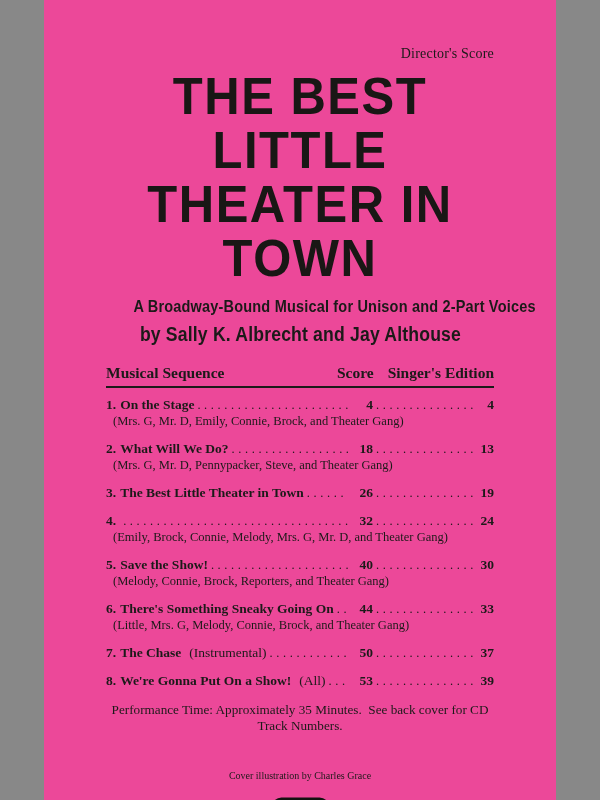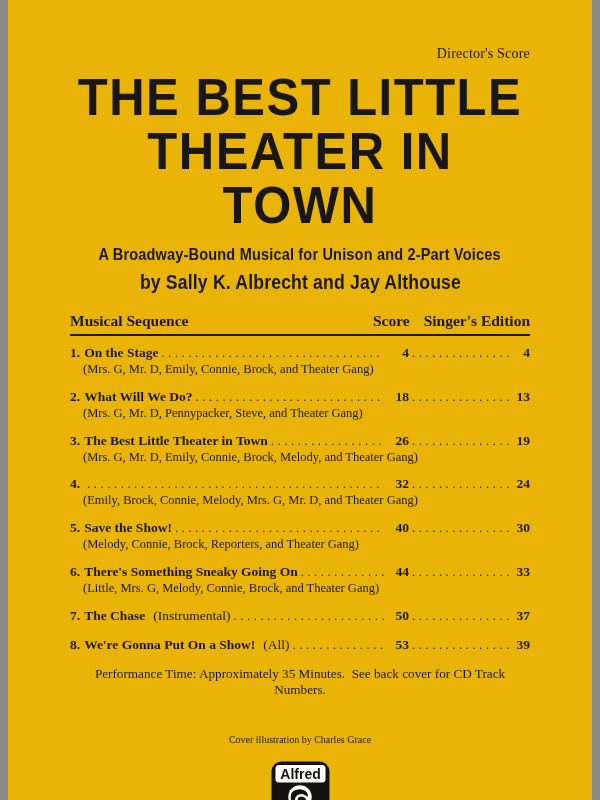--- a/index.html
+++ b/index.html
@@ -1,18 +1,18 @@
 <!DOCTYPE html>
 <html><head>
 <meta charset="utf-8">
 <style>
   html,body { margin:0; padding:0; background:#888; }
   .page {
-    position:relative; width:584px; height:800px; margin:0 auto;
-    background:#eab308; color:#1c1a19; overflow:hidden;
+    position:relative; width:512px; height:800px; margin:0 auto;
+    background:#ec4899; color:#1c1a19; overflow:hidden;
     font-family:"Liberation Serif", serif;
     box-sizing:border-box; padding:46px 62px 0 62px;
   }
   .corner { text-align:right; font-size:14px; letter-spacing:.2px; }
   .title { margin-top:12px; text-align:center;
     font-family:"Liberation Sans", sans-serif; font-weight:bold;
     font-size:49px; line-height:1.06; letter-spacing:1.5px; color:#191715;
     transform:scaleY(1.04); }
   .subtitle-wrap, .byline-wrap { text-align:center; }
   .subtitle-wrap { margin-top:15px; }
@@ -32,21 +32,21 @@
   .t-num, .t-title, .score, .singer { font-weight:bold; white-space:nowrap; }
   .t-num { margin-right:4px; }
   .t-suffix { font-weight:normal; margin-left:8px; white-space:nowrap; }
   .t-suffix:empty { display:none; }
   .leader { flex:1; overflow:hidden; white-space:nowrap; margin:0 3px;
     font-size:12.5px; }
   .leader::after { content:"......................................................................"; letter-spacing:3.6px; }
   .leader2 { flex:none; width:101px; }
   .score { min-width:22px; text-align:right; }
   .singer { min-width:14px; text-align:right; }
-  .row-cast { font-size:12.5px; margin:1px 0 0 13px; line-height:1.15; }
+  .row-cast { font-size:12.5px; margin:1px 0 0 7px; line-height:1.15; }
   .row-cast:empty { display:none; }
   .perf-note { margin-top:13px; text-align:center; font-size:13.2px; white-space:pre-wrap; }
   .credit { margin-top:36px; text-align:center; font-size:10px; }
   .logo-wrap { margin-top:15px; text-align:center; }
   .copyright { margin-top:3px; text-align:center;
     font-family:"Liberation Sans", sans-serif; font-size:9.5px;
     line-height:1.35; color:#2b2b2b; }
 </style>
 </head>
 <body>
@@ -103,21 +103,20 @@
     <div class="row">
       <div class="row-main">
         <span class="t-num">3.</span>
         <span class="t-title">The Best Little Theater in Town</span>
 
         <span class="leader"></span>
         <span class="score">26</span>
         <span class="leader leader2"></span>
         <span class="singer">19</span>
       </div>
-      <div class="row-cast">(Mrs. G, Mr. D, Emily, Connie, Brock, Melody, and Theater Gang)</div>
     </div>
 
     <div class="row">
       <div class="row-main">
         <span class="t-num">4.</span>
 
         <span class="leader"></span>
         <span class="score">32</span>
         <span class="leader leader2"></span>
         <span class="singer">24</span>

